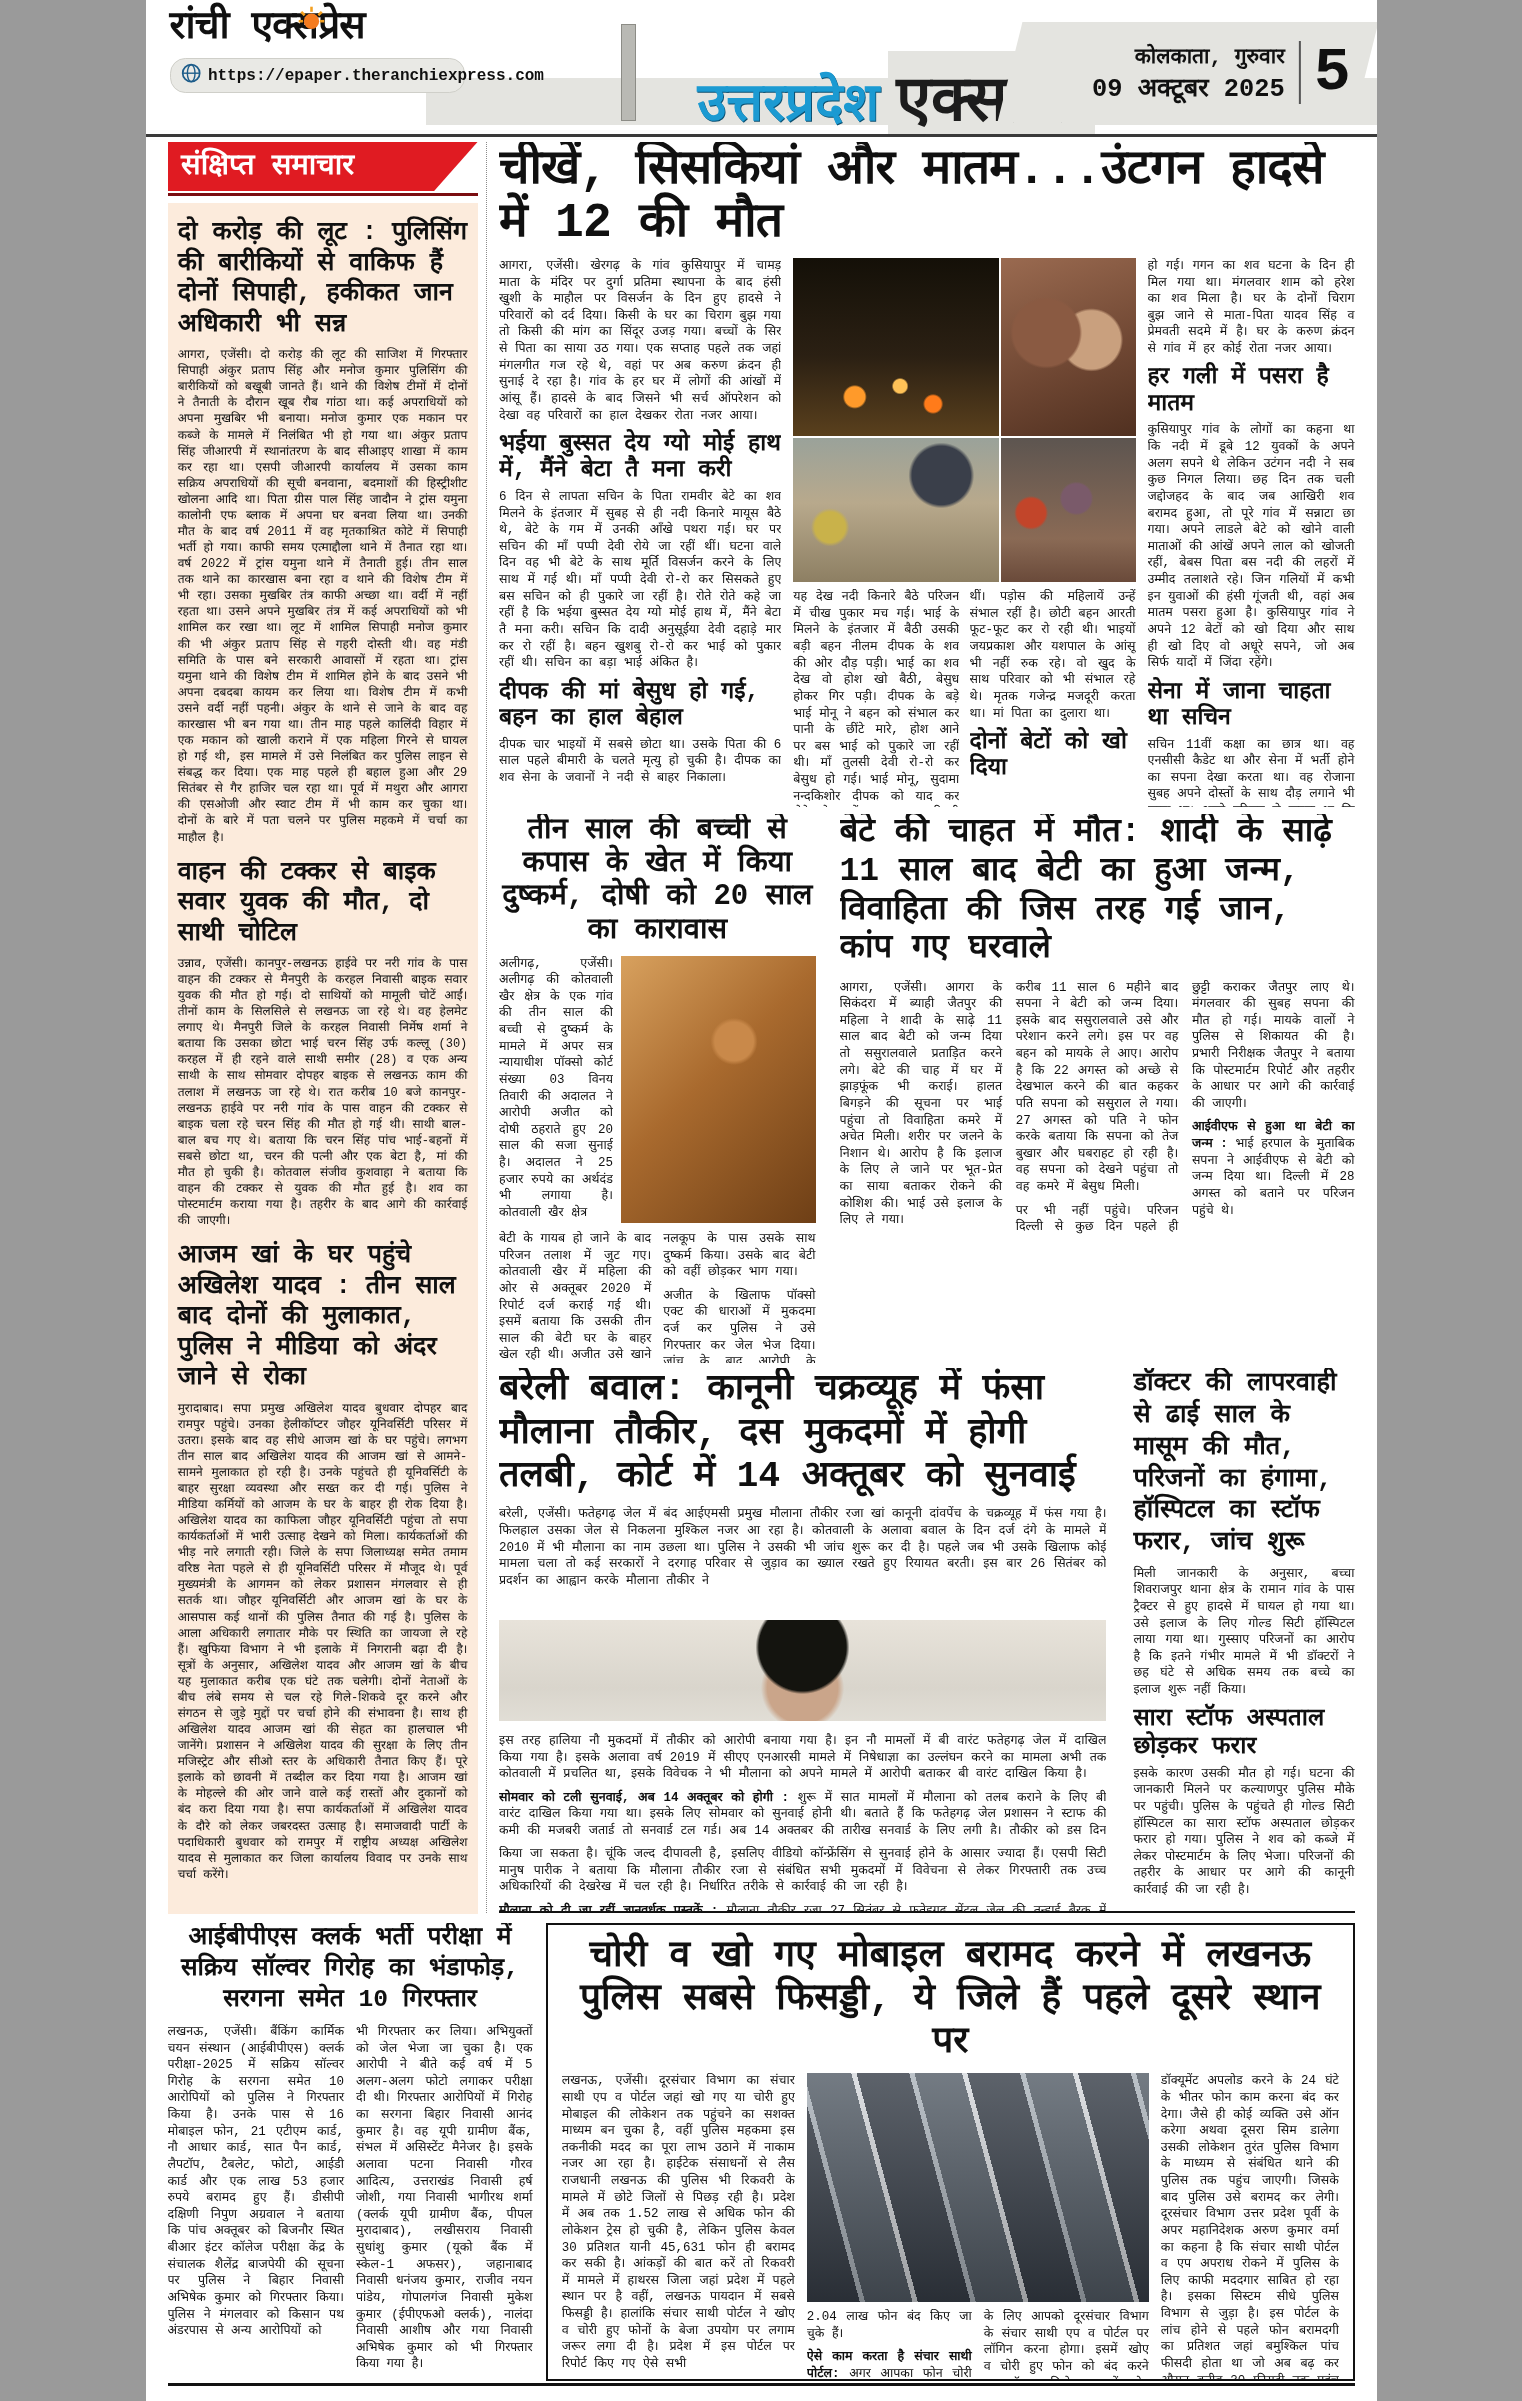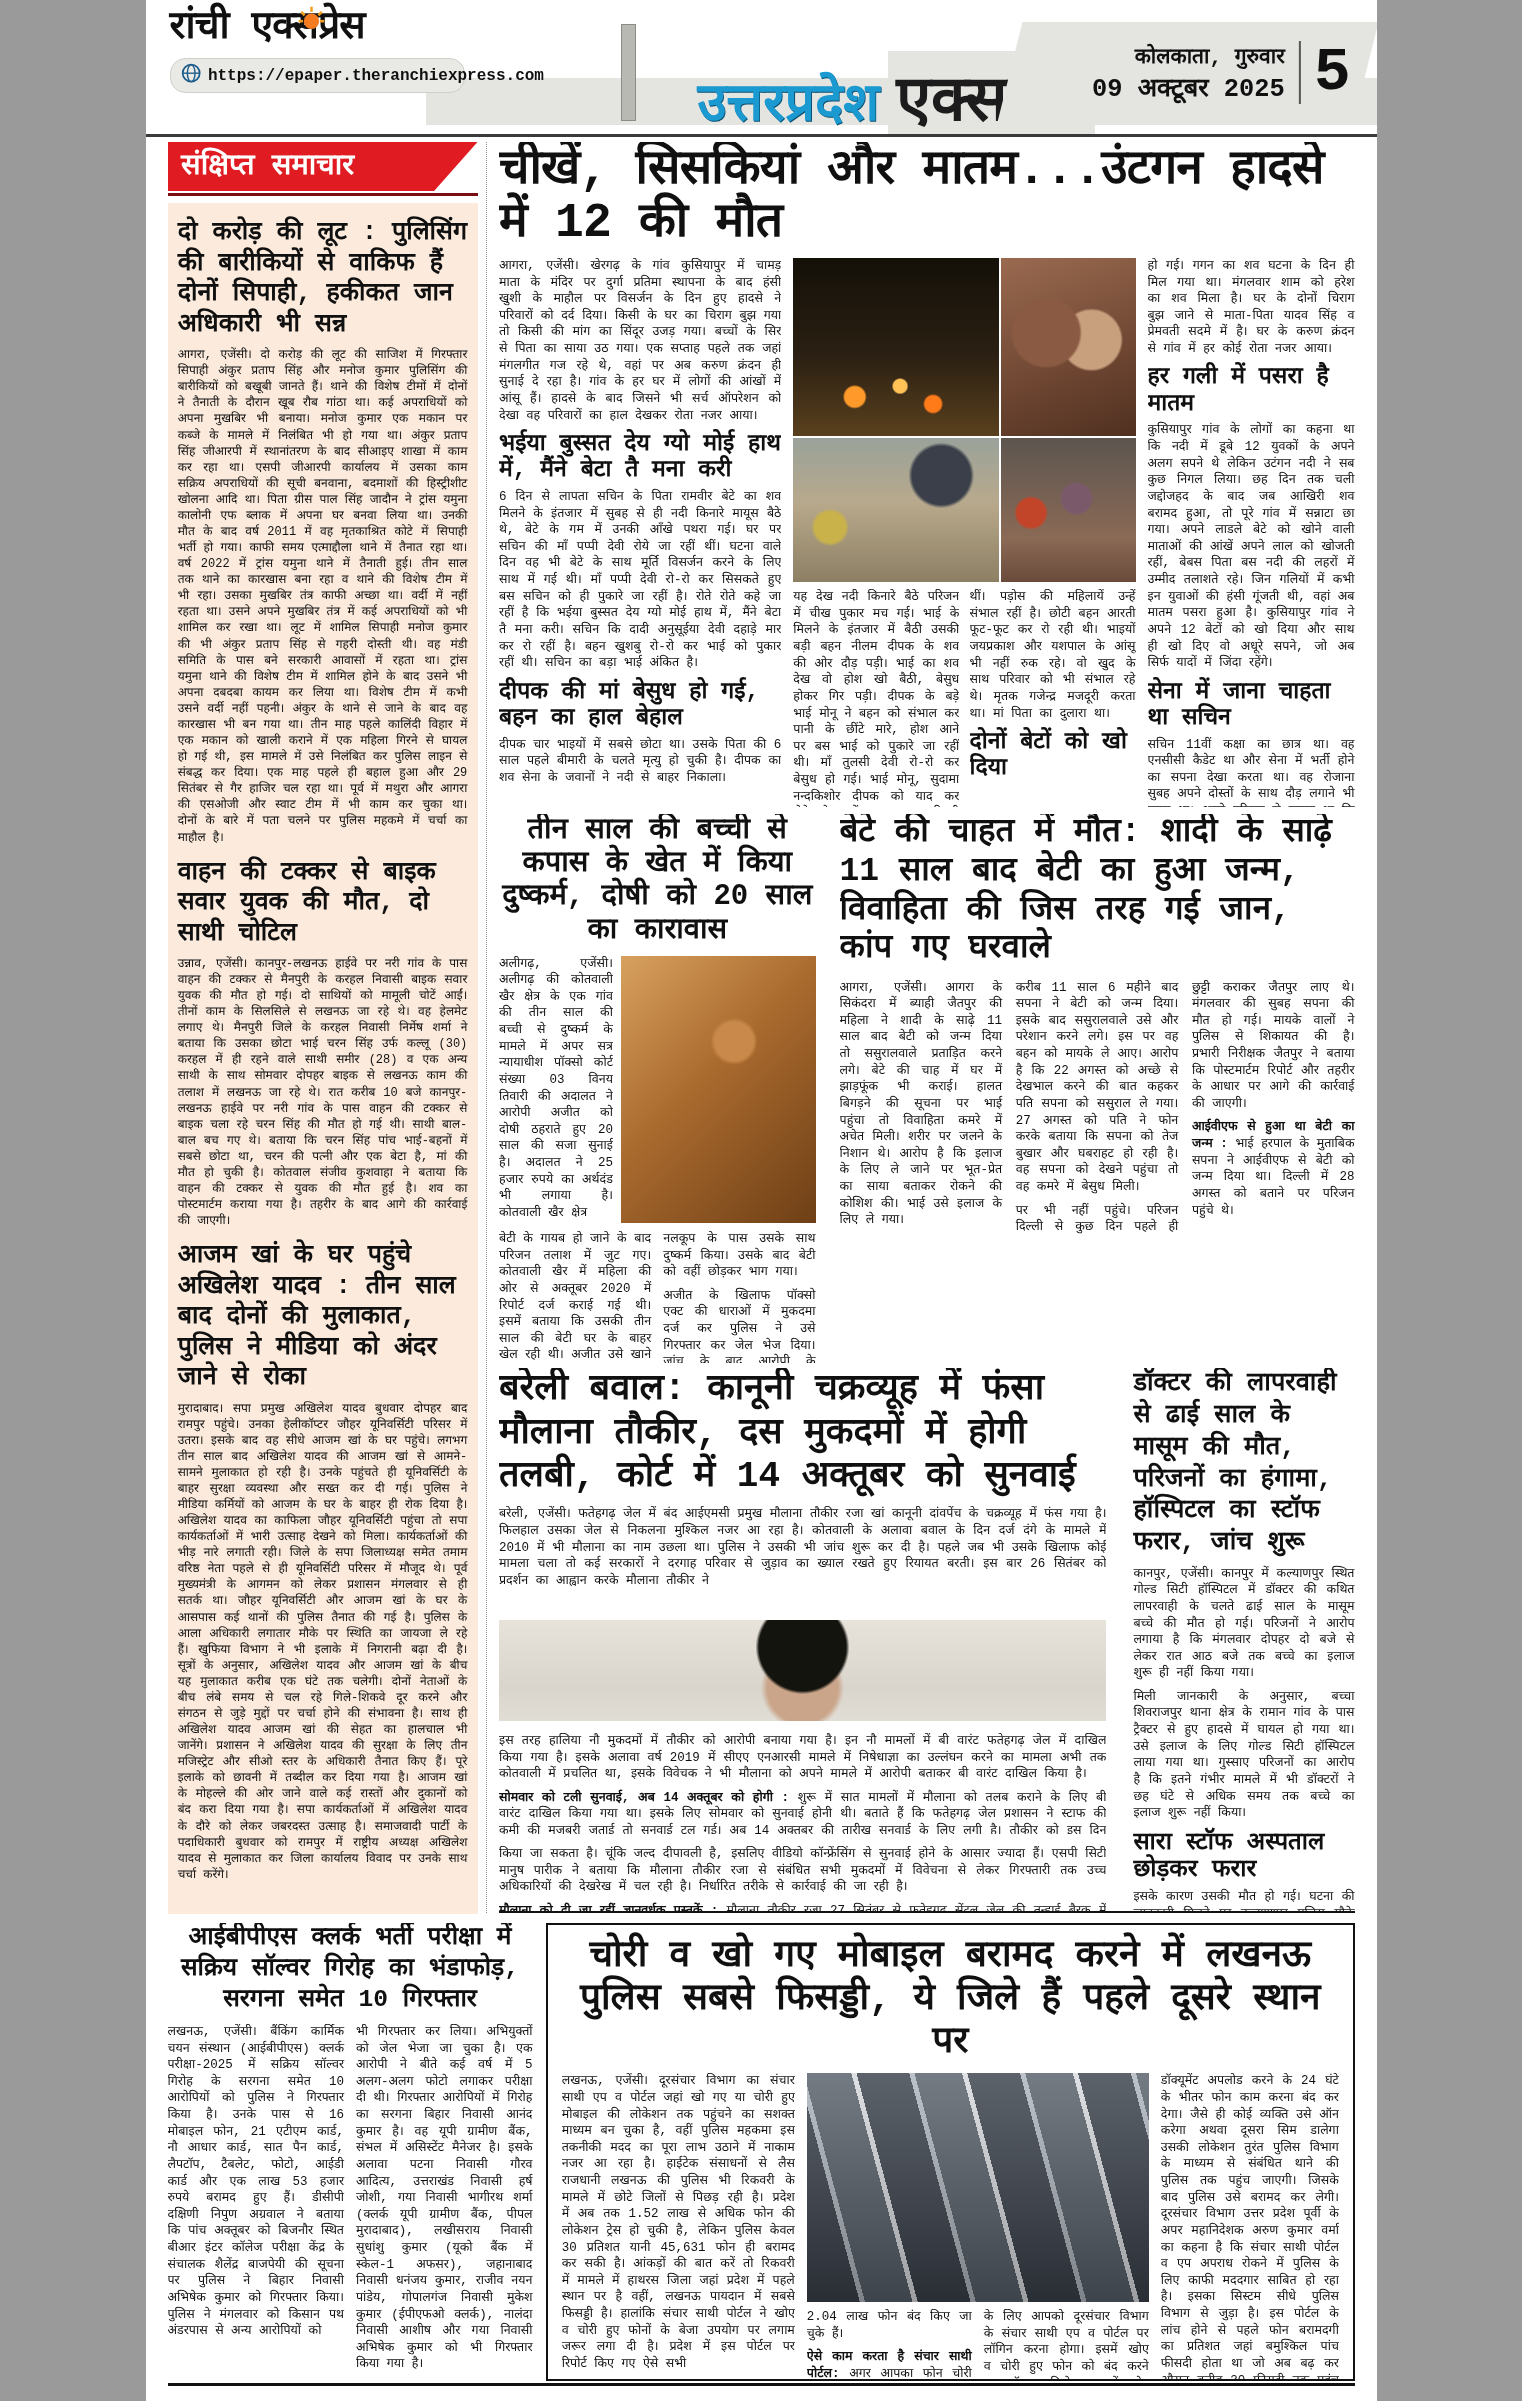--- a/index.html
+++ b/index.html
@@ -255,21 +255,20 @@
               <p class="body"><b class="inline">सोमवार को टली सुनवाई, अब 14 अक्तूबर को होगी :</b> <span>शुरू में सात मामलों में मौलाना को तलब कराने के लिए बी वारंट दाखिल किया गया था। इसके लिए सोमवार को सुनवाई होनी थी। बताते हैं कि फतेहगढ़ जेल प्रशासन ने स्टाफ की कमी की मजबूरी जताई तो सुनवाई टल गई। अब 14 अक्तूबर की तारीख सुनवाई के लिए लगी है। तौकीर को इस दिन फतेहगढ़ जेल से लाकर बरेली कोर्ट में पेश</span></p>
             </div>
             <div>
               <p class="body">किया जा सकता है। चूंकि जल्द दीपावली है, इसलिए वीडियो कॉन्फ्रेंसिंग से सुनवाई होने के आसार ज्यादा हैं। एसपी सिटी मानुष पारीक ने बताया कि मौलाना तौकीर रजा से संबंधित सभी मुकदमों में विवेचना से लेकर गिरफ्तारी तक उच्च अधिकारियों की देखरेख में चल रही है। निर्धारित तरीके से कार्रवाई की जा रही है।</p>
               <p class="body"><b class="inline">मौलाना को दी जा रहीं ज्ञानवर्धक पुस्तकें :</b> <span>मौलाना तौकीर रजा 27 सितंबर से फतेहगढ़ सेंट्रल जेल की तन्हाई बैरक में बंद है। वहां लगे सीसीटीवी कैमरों से निगरानी शासन स्तर से की जा रही है। मौलाना की गतिविधियों से लेकर उससे मुलाकात करने वालों तक का पूरा ब्योरा अपडेट रखा जा रहा है। सूत्रों के मुताबिक जेल प्रशासन ने मौलाना को ज्ञानवर्धक पुस्तकें मुहैया कराई हैं। उसे इच्छा के मुताबिक हिंदी व उर्दू साहित्य की पुस्तकें दी जा रही हैं।</span></p>
             </div>
           </div>
         </div>
         <div class="doctor">
           <h2>डॉक्टर की लापरवाही से ढाई साल के मासूम की मौत, परिजनों का हंगामा, हॉस्पिटल का स्टॉफ फरार, जांच शुरू</h2>
-          <p class="body">कानपुर, एजेंसी। कानपुर में कल्याणपुर स्थित गोल्ड सिटी हॉस्पिटल में डॉक्टर की कथित लापरवाही के चलते ढाई साल के मासूम बच्चे की मौत हो गई। परिजनों ने आरोप लगाया है कि मंगलवार दोपहर दो बजे से लेकर रात आठ बजे तक बच्चे का इलाज शुरू ही नहीं किया गया।</p>
           <p class="body">मिली जानकारी के अनुसार, बच्चा शिवराजपुर थाना क्षेत्र के रामान गांव के पास ट्रैक्टर से हुए हादसे में घायल हो गया था। उसे इलाज के लिए गोल्ड सिटी हॉस्पिटल लाया गया था। गुस्साए परिजनों का आरोप है कि इतने गंभीर मामले में भी डॉक्टरों ने छह घंटे से अधिक समय तक बच्चे का इलाज शुरू नहीं किया।</p>
           <div class="subhead">सारा स्टॉफ अस्पताल छोड़कर फरार</div>
           <p class="body">इसके कारण उसकी मौत हो गई। घटना की जानकारी मिलने पर कल्याणपुर पुलिस मौके पर पहुंची। पुलिस के पहुंचते ही गोल्ड सिटी हॉस्पिटल का सारा स्टॉफ अस्पताल छोड़कर फरार हो गया। पुलिस ने शव को कब्जे में लेकर पोस्टमार्टम के लिए भेजा। परिजनों की तहरीर के आधार पर आगे की कानूनी कार्रवाई की जा रही है।</p>
         </div>
       </div>
 
     </div>
   </div>
 
   <div class="bottom">

